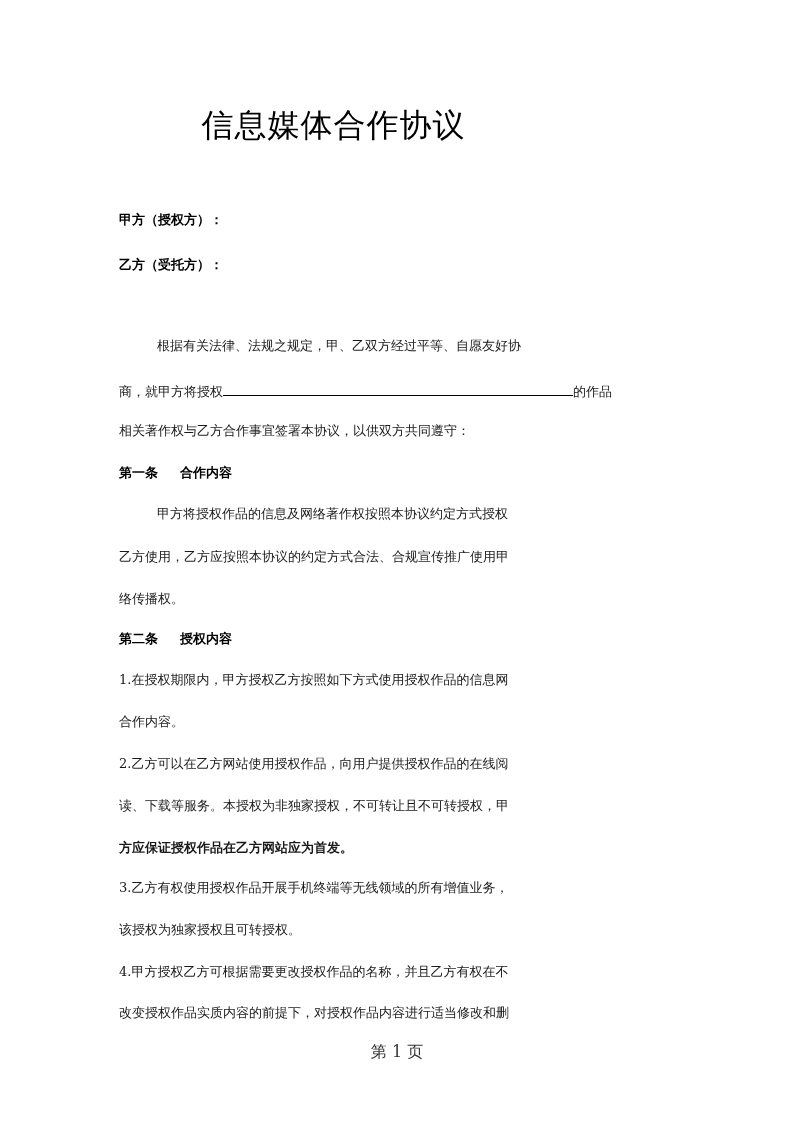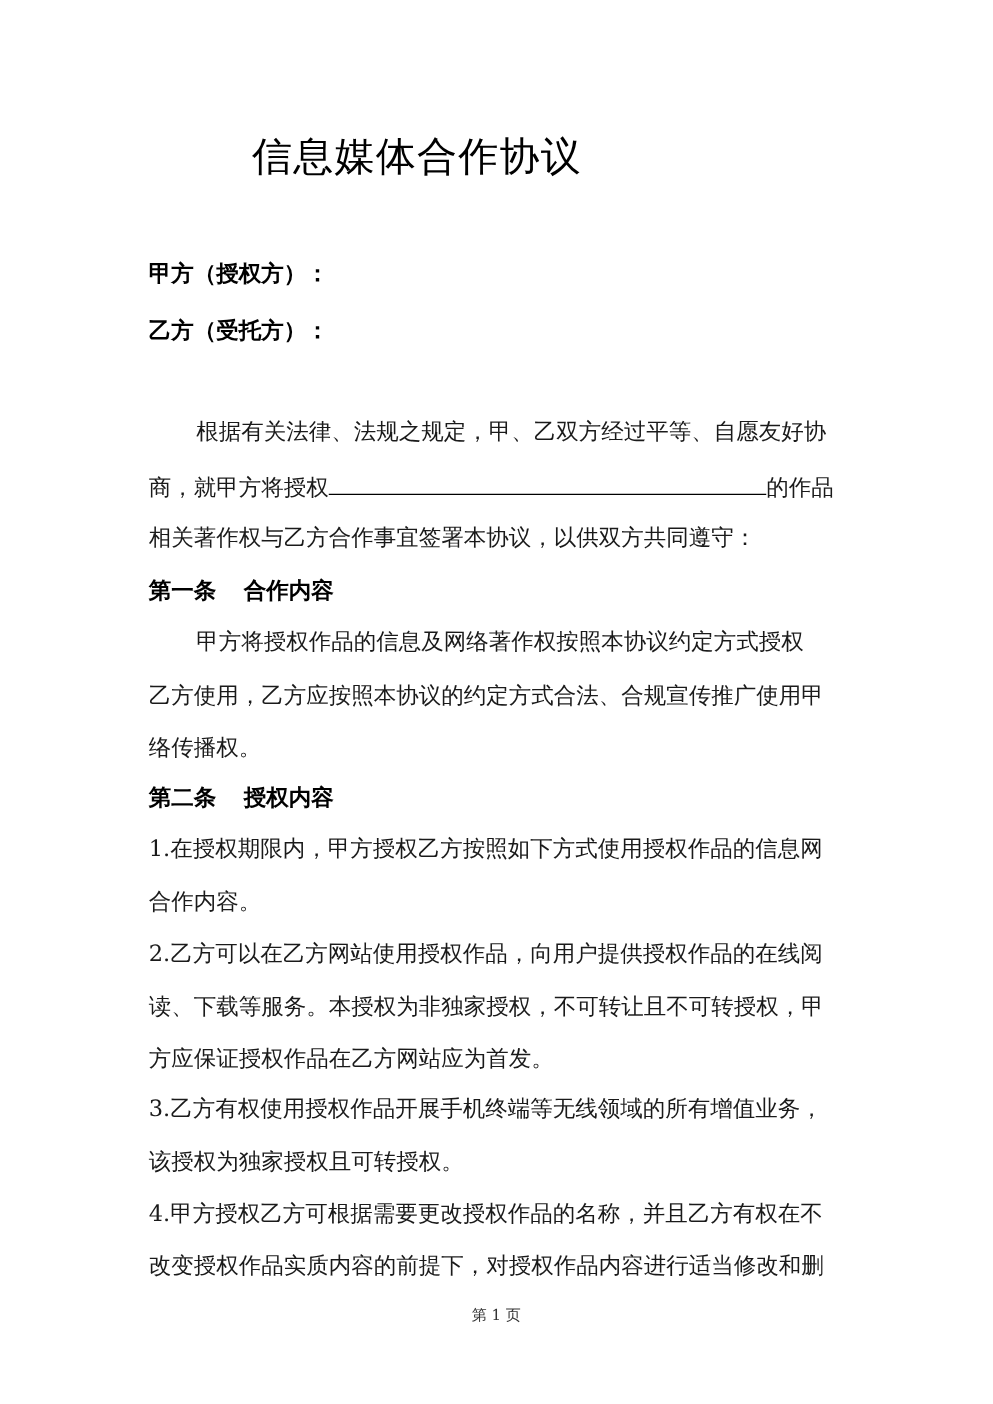--- a/index.html
+++ b/index.html
@@ -7,33 +7,33 @@
       width: 794px; height: 1123px; position: relative; overflow: hidden;
       font-family: "DejaVu Serif", "Liberation Serif", serif;
       color: #111111;
     }
     .page { position: absolute; left: 0; top: 0; width: 794px; height: 1123px; background: #fff; }
     .title {
       position: absolute; left: 0; top: 103px; width: 667px; text-align: center;
       font-size: 32px; line-height: 44px; letter-spacing: 1px; color: #000;
     }
     .line {
-      position: absolute; left: 119px; width: 560px; font-size: 18px; line-height: 26px;
+      position: absolute; left: 119px; width: 560px; font-size: 13px; line-height: 26px;
       white-space: nowrap; color: #1a1a1a;
     }
     .bold { font-weight: bold; color: #000; }
     .indent { padding-left: 38px; }
     .blank {
       display: inline-block; width: 350px; height: 20px; border-bottom: 1px solid #000;
       vertical-align: baseline;
     }
     .gap { display: inline-block; width: 22px; }
     .footer {
       position: absolute; left: 0; top: 1044px; width: 794px; text-align: center;
-      font-size: 12px; line-height: 16px; color: #333;
+      font-size: 16px; line-height: 16px; color: #333;
     }
   </style>
 </head>
 <body>
 
 <div class="page">
 
   <div class="title">信息媒体合作协议</div>
 
   <div class="line bold" style="top:207px;">甲方（授权方）：</div>
@@ -52,20 +52,20 @@
   <div class="line" style="top:544px;">乙方使用，乙方应按照本协议的约定方式合法、合规宣传推广使用甲</div>
   <div class="line" style="top:586px;">络传播权。</div>
 
   <div class="line bold" style="top:626px;">
     <span>第二条</span><span class="gap"></span><span>授权内容</span>
   </div>
   <div class="line" style="top:667px;">1.在授权期限内，甲方授权乙方按照如下方式使用授权作品的信息网</div>
   <div class="line" style="top:709px;">合作内容。</div>
   <div class="line" style="top:751px;">2.乙方可以在乙方网站使用授权作品，向用户提供授权作品的在线阅</div>
   <div class="line" style="top:793px;">读、下载等服务。本授权为非独家授权，不可转让且不可转授权，甲</div>
-  <div class="line" style="top:835px;">方应保证授权作品在乙方网站应为首发。</div>
+  <div class="line" style="top:835px;font-weight:bold;">方应保证授权作品在乙方网站应为首发。</div>
   <div class="line" style="top:875px;">3.乙方有权使用授权作品开展手机终端等无线领域的所有增值业务，</div>
   <div class="line" style="top:917px;">该授权为独家授权且可转授权。</div>
   <div class="line" style="top:959px;">4.甲方授权乙方可根据需要更改授权作品的名称，并且乙方有权在不</div>
   <div class="line" style="top:1000px;">改变授权作品实质内容的前提下，对授权作品内容进行适当修改和删</div>
 
   <div class="footer">第 1 页</div>
 </div>
 
 </body></html>

